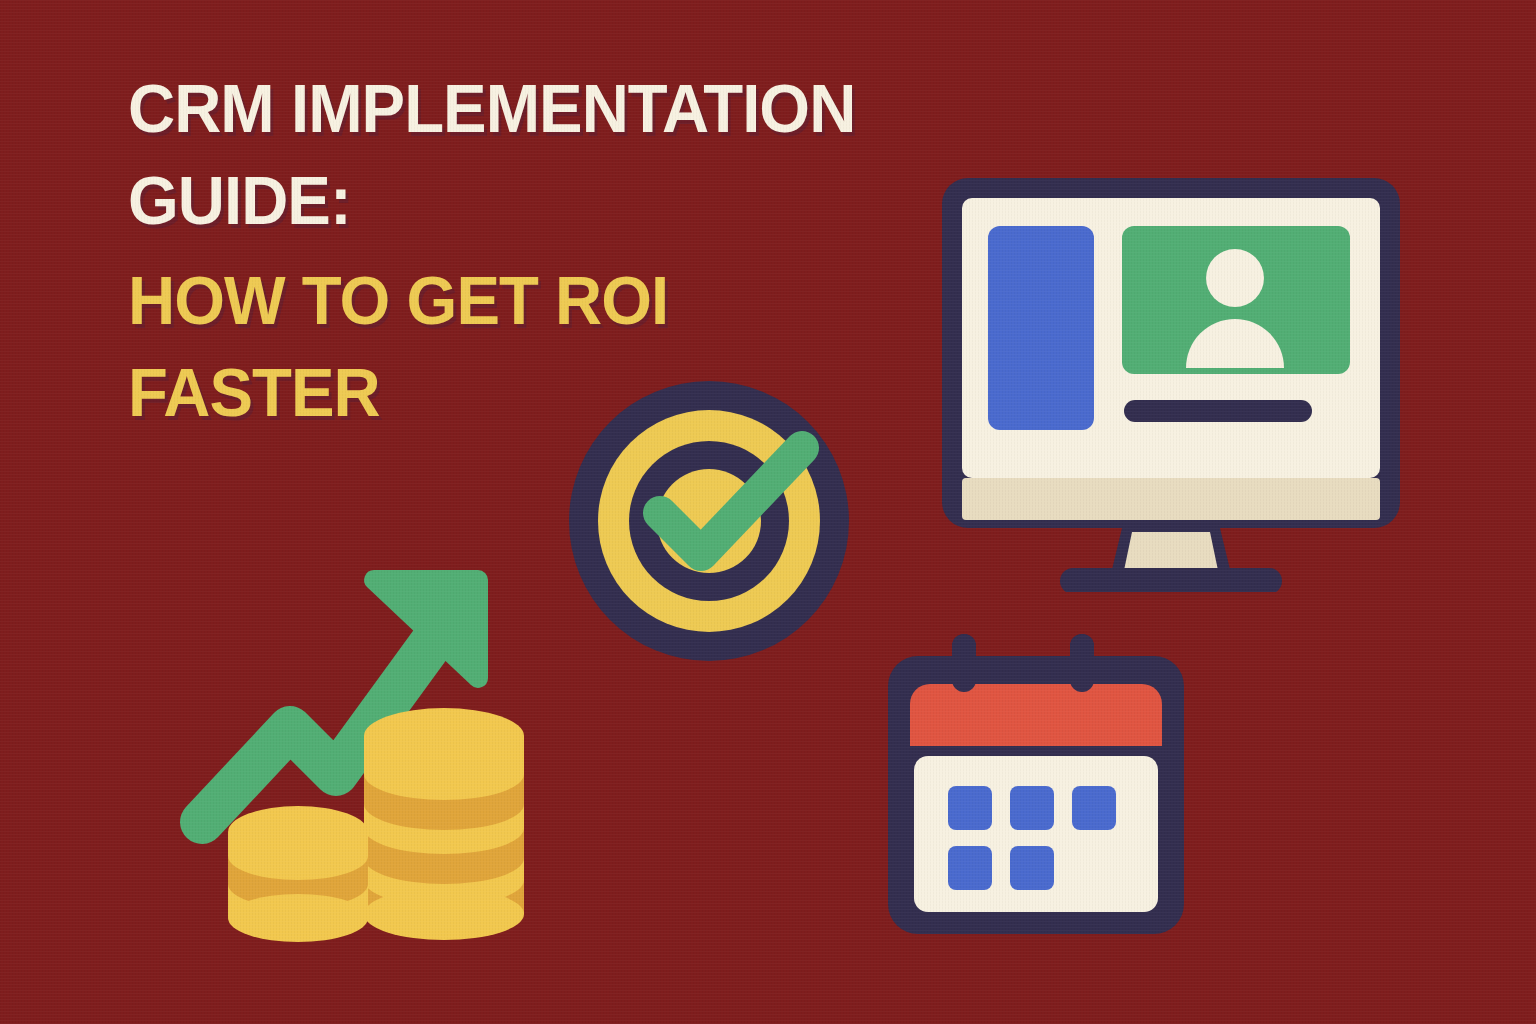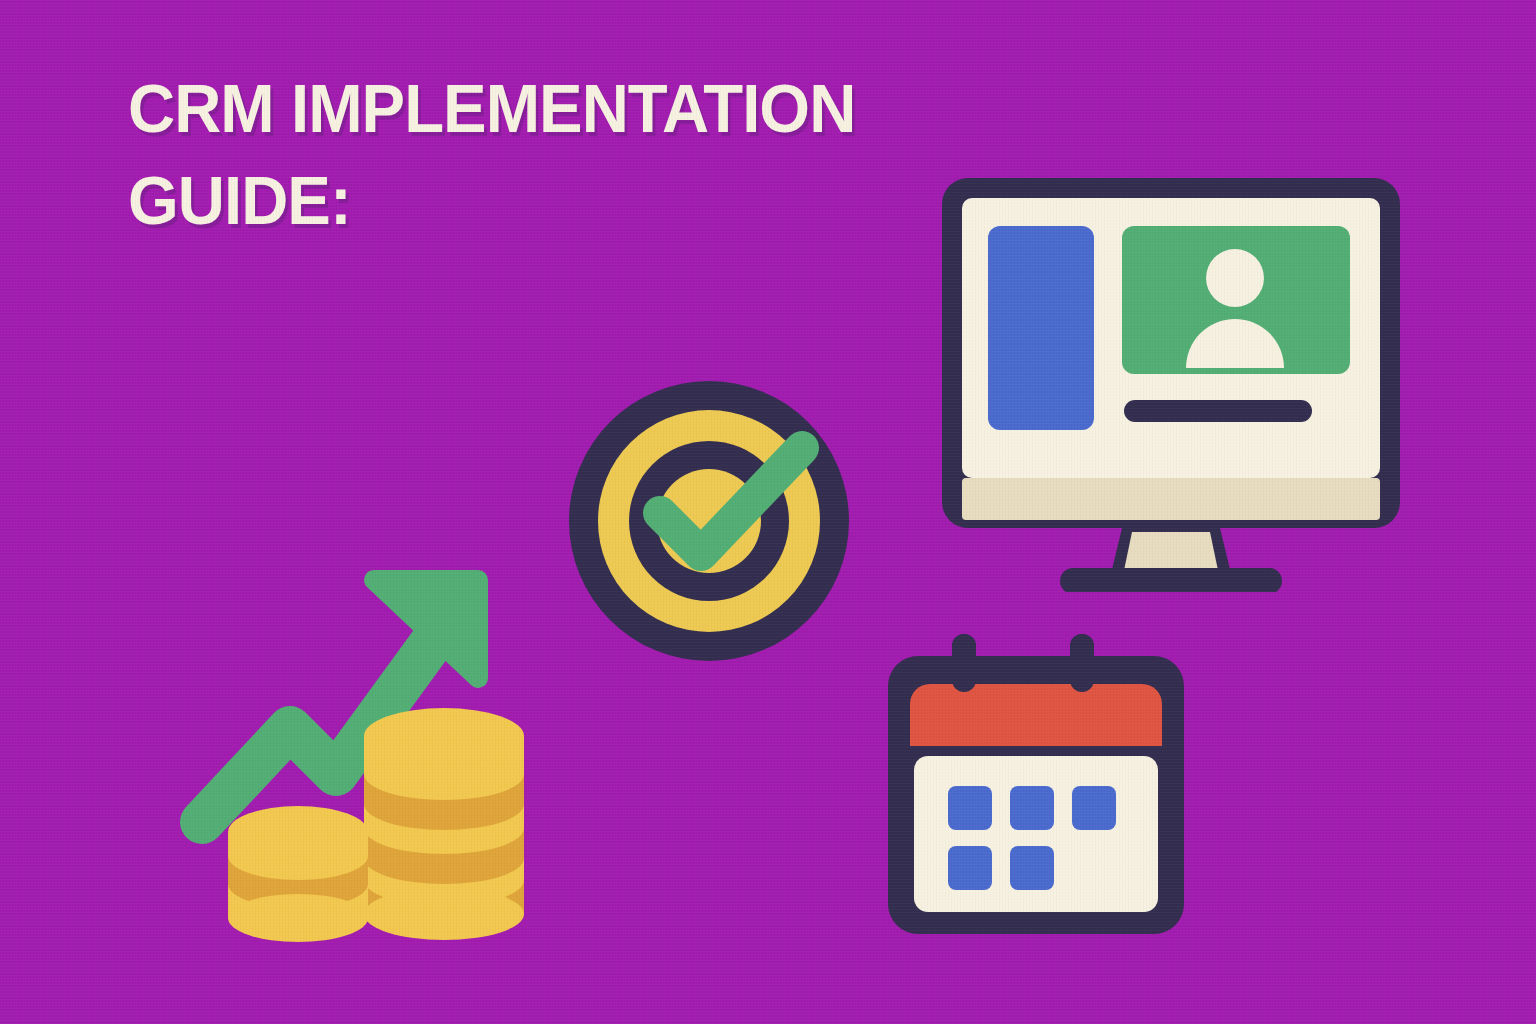--- a/index.html
+++ b/index.html
@@ -4,21 +4,21 @@
 <style>
   html, body {
     margin: 0;
     padding: 0;
     background: #6756c4;
   }
   #canvas {
     position: relative;
     width: 1536px;
     height: 1024px;
-    background: #a21caf;
+    background: #7f1d1d;
     overflow: hidden;
     font-family: "Liberation Sans", sans-serif;
   }
 
   
   #title-block {
     position: absolute;
     left: 128px;
     top: 62px;
     width: 930px;
@@ -66,20 +66,24 @@
   }
 </style>
 </head>
 <body>
 
 <div id="canvas">
 
   <div id="title-block">
     <div class="title-line title-primary">CRM IMPLEMENTATION</div>
     <div class="title-line title-primary">GUIDE:</div>
+    <div id="title-sub">
+      <div class="title-line title-accent">HOW TO GET ROI</div>
+      <div class="title-line title-accent">FASTER</div>
+    </div>
   </div>
 
   <div class="icon-art" id="monitor-icon">
     <svg viewBox="0 0 470 420" width="470" height="420">
 
       <rect x="6" y="6" width="458" height="350" rx="26" fill="#332e4f"></rect>
 
       <rect x="26" y="26" width="418" height="280" rx="10" fill="#f7f1e1"></rect>
 
       <rect x="26" y="306" width="418" height="42" rx="4" fill="#e8dcc0"></rect>

